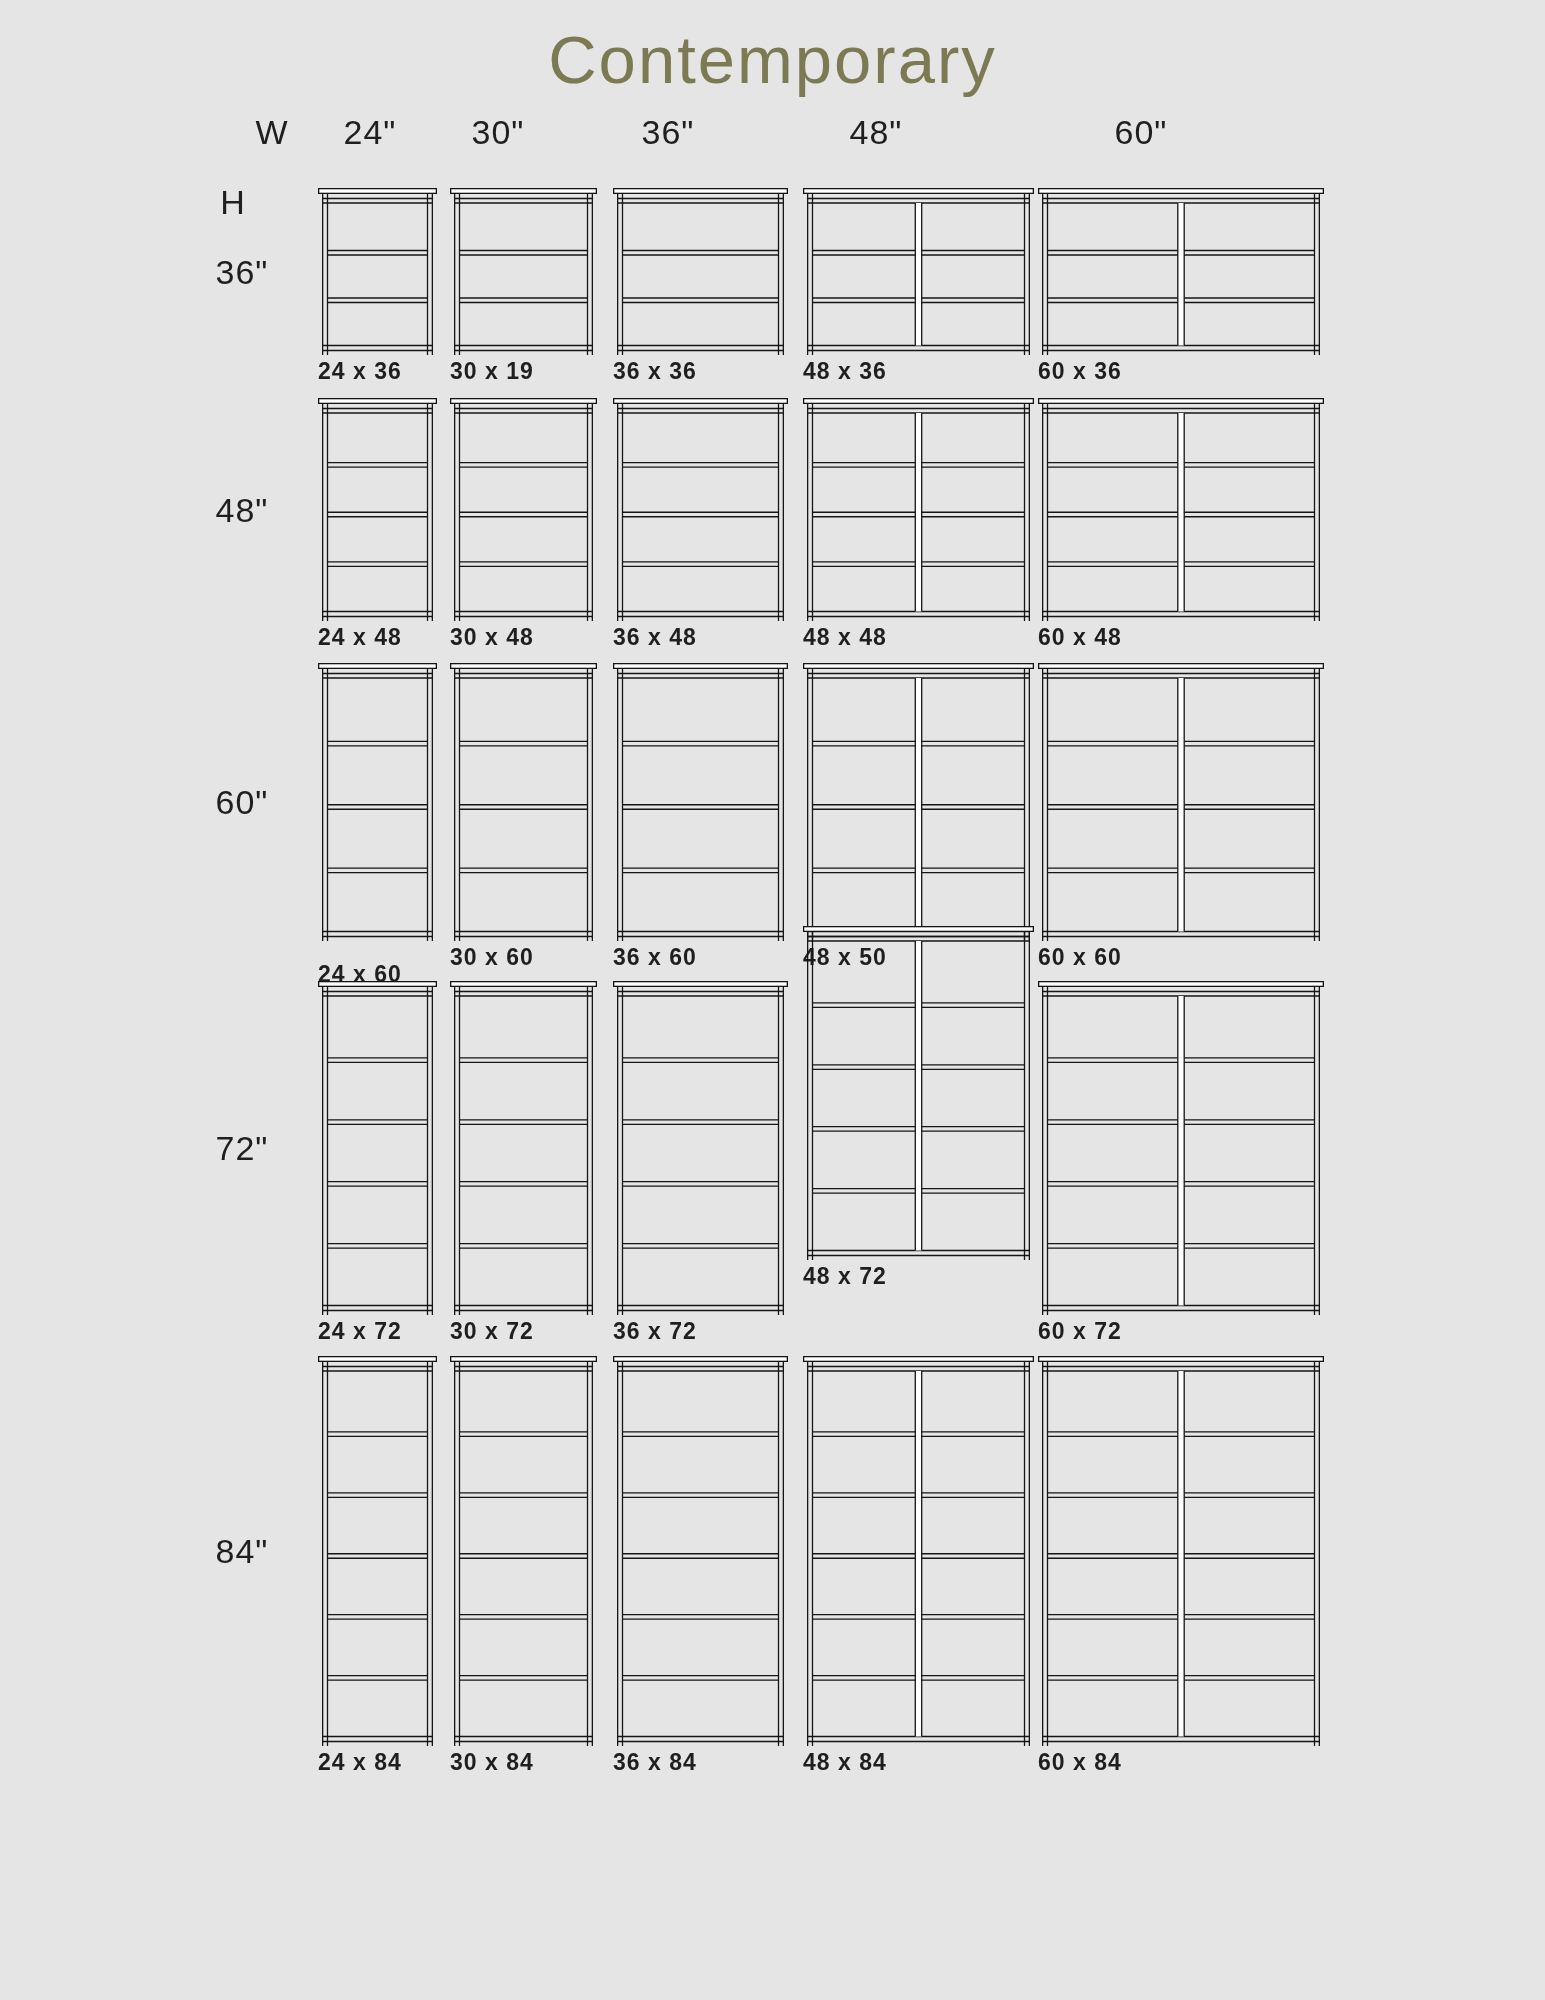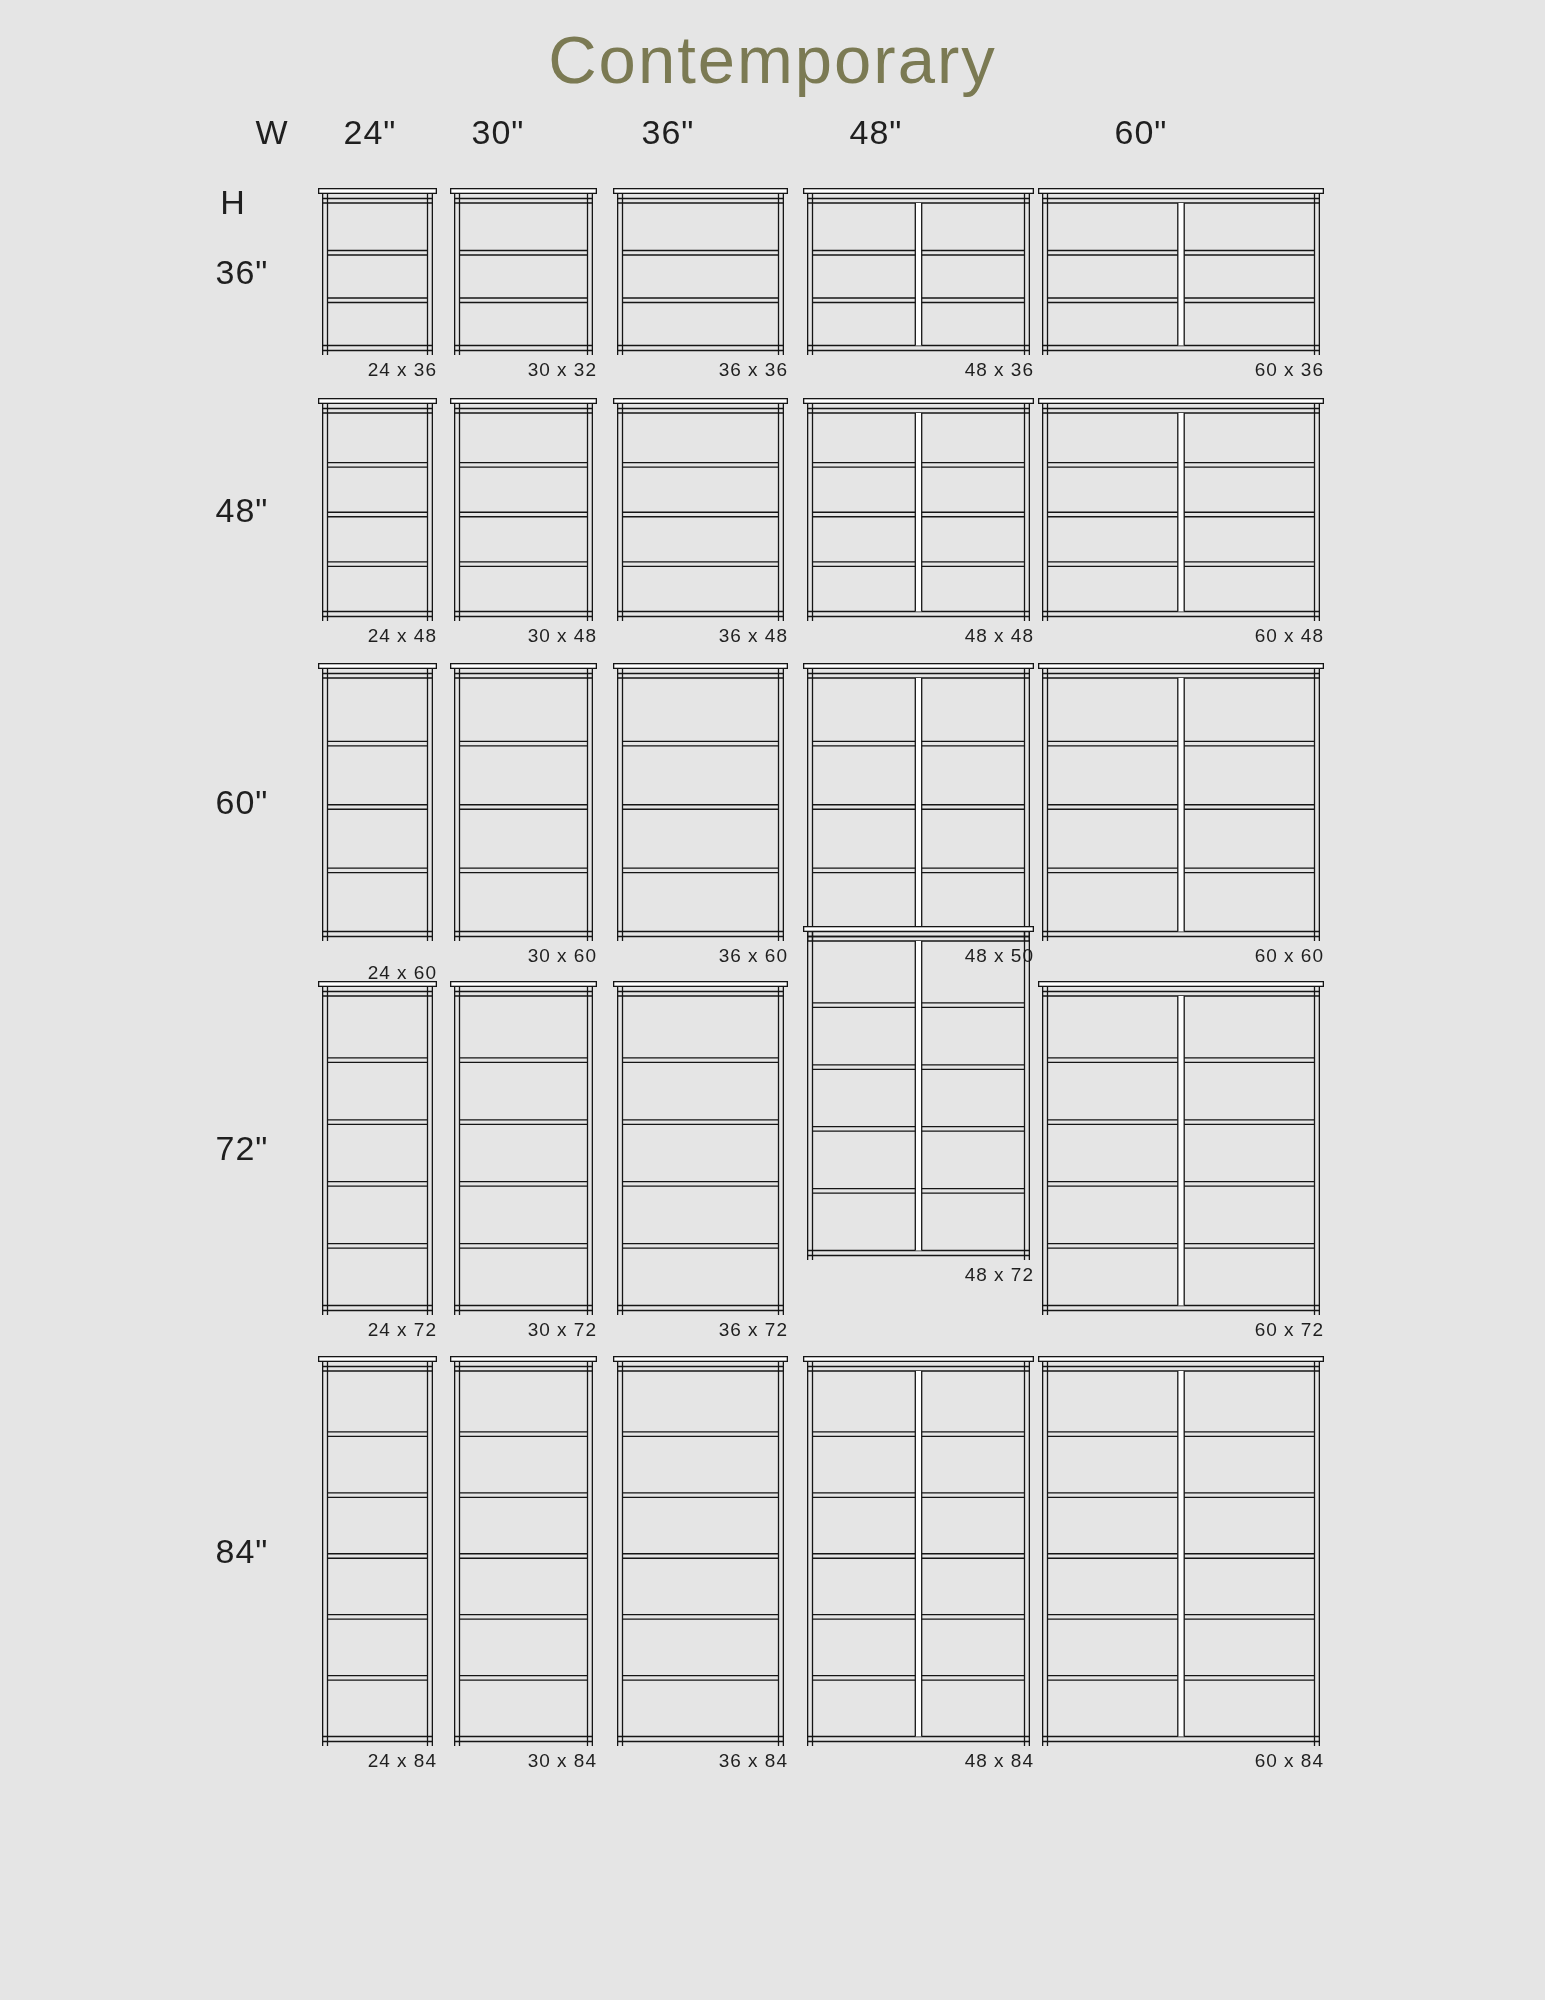--- a/index.html
+++ b/index.html
@@ -13,22 +13,22 @@
   }
   .dim{
     position:absolute;font-size:34px;line-height:1;font-weight:300;
     letter-spacing:1px;white-space:nowrap;
   }
   .dim.centered{transform:translate(-50%,-50%);}
   .dim.hcentered{transform:translateX(-50%);}
   .cell{position:absolute;}
   .cell svg{display:block;}
   .size-label{
-    position:absolute;text-align:right;font-size:19px;line-height:1;
-    font-weight:400;letter-spacing:1px;white-space:nowrap;
+    position:absolute;text-align:left;font-size:23px;line-height:1;
+    font-weight:700;letter-spacing:1px;white-space:nowrap;
   }
   #footer{
     position:absolute;left:0;bottom:0;width:100%;height:172px;
   }
   #brand-line{text-align:center;padding-top:24px;height:100px;}
   #brand{
     display:inline-block;font-family:"Liberation Serif",serif;
     font-size:100px;line-height:1;letter-spacing:8px;word-spacing:30px;
     transform:scaleX(0.72);transform-origin:center top;white-space:nowrap;
   }
@@ -82,21 +82,21 @@
           <line x1="137.5" y1="6" x2="137.5" y2="167" stroke="#151515" stroke-width="1.3"></line>
           <line x1="4.65" y1="10.5" x2="142.35" y2="10.5" stroke="#151515" stroke-width="1.3"></line>
           <line x1="4.65" y1="15" x2="142.35" y2="15" stroke="#151515" stroke-width="1.3"></line>
           <line x1="4.65" y1="157.5" x2="142.35" y2="157.5" stroke="#151515" stroke-width="1.3"></line>
           <line x1="4.65" y1="162.5" x2="142.35" y2="162.5" stroke="#151515" stroke-width="1.3"></line>
           <line x1="10" y1="62.5" x2="137" y2="62.5" stroke="#151515" stroke-width="1.3"></line>
           <line x1="10" y1="67" x2="137" y2="67" stroke="#151515" stroke-width="1.3"></line>
           <line x1="10" y1="110" x2="137" y2="110" stroke="#151515" stroke-width="1.3"></line>
           <line x1="10" y1="114.5" x2="137" y2="114.5" stroke="#151515" stroke-width="1.3"></line>
         </svg>
-        <div class="size-label" style="left: 0px; top: 172px; width: 147px;">30 x 32</div>
+        <div class="size-label" style="left: 0px; top: 172px; width: 147px;">30 x 19</div>
       </div>
       <div class="cell" style="left: 613px; top: 188px;">
         <svg width="175" height="167" viewBox="0 0 175 167">
           <rect x="0.65" y="0.65" width="173.7" height="4.7" fill="#ffffff" stroke="#151515" stroke-width="1.3"></rect>
           <line x1="4.65" y1="6" x2="4.65" y2="167" stroke="#151515" stroke-width="1.3"></line>
           <line x1="170.35" y1="6" x2="170.35" y2="167" stroke="#151515" stroke-width="1.3"></line>
           <line x1="9.5" y1="6" x2="9.5" y2="167" stroke="#151515" stroke-width="1.3"></line>
           <line x1="165.5" y1="6" x2="165.5" y2="167" stroke="#151515" stroke-width="1.3"></line>
           <line x1="4.65" y1="10.5" x2="170.35" y2="10.5" stroke="#151515" stroke-width="1.3"></line>
           <line x1="4.65" y1="15" x2="170.35" y2="15" stroke="#151515" stroke-width="1.3"></line>

